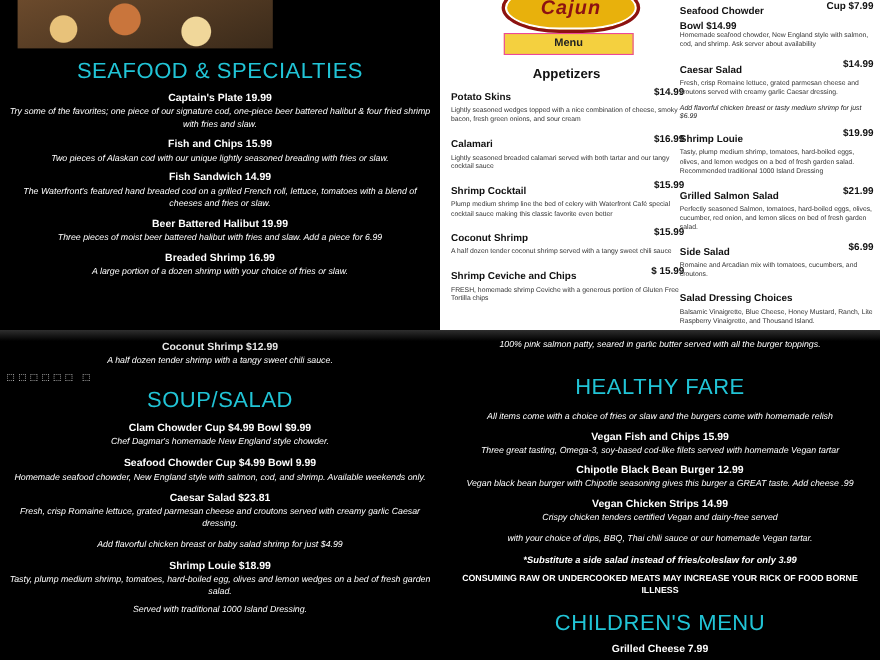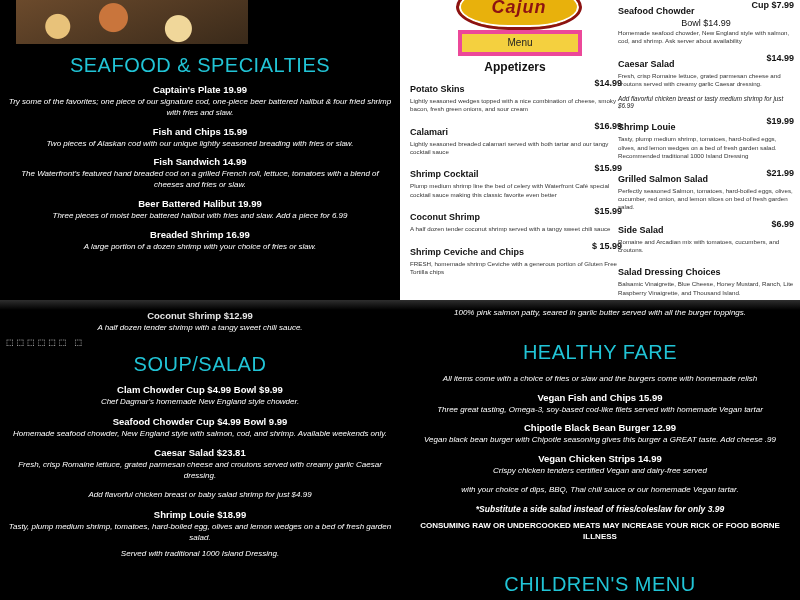--- a/index.html
+++ b/index.html
@@ -42,22 +42,22 @@
   .paper{position:absolute;inset:0;background:#fff;}
   .logo{
     position:absolute;left:56px;top:-16px;width:120px;height:40px;
     background:#e8b10c;border:3px solid #8c1212;border-radius:50%/60%;
     color:#8c1212;font-size:18px;font-weight:bold;font-style:italic;
     text-align:center;line-height:40px;letter-spacing:1px;
     box-shadow:0 0 0 2px #fff inset;
   }
   .menu-btn{
     position:absolute;left:58px;top:30px;width:116px;height:18px;
-    background:#f4d03f;border:4px solid #ec4899;
-    font-size:10px;font-weight:normal;color:#222;text-align:center;line-height:18px;
+    background:#f4d03f;border:1px solid #ec4899;
+    font-size:10px;font-weight:bold;color:#222;text-align:center;line-height:18px;
   }
   .app-title{
     position:absolute;left:0;top:60px;width:230px;text-align:center;
     font-size:12px;font-weight:bold;color:#111;
   }
   .mcol{position:absolute;top:78px;box-sizing:border-box;}
   #mcol-left{left:10px;width:212px;}
   #mcol-right{left:218px;top:0;width:176px;}
   .mrow{margin-bottom:7px;}
   .mrow .nm{font-size:9px;font-weight:bold;color:#111;display:inline-block;}
@@ -136,21 +136,21 @@
         <span class="pr">$ 15.99</span>
         <span class="nm">Shrimp Ceviche and Chips</span>
         <div class="dsc">FRESH, homemade shrimp Ceviche with a generous portion of Gluten Free Tortilla chips</div>
       </div>
     </div>
 
     <div class="mcol" id="mcol-right" style="top:0">
       <div class="mrow">
         <span class="pr">Cup  $7.99</span>
         <span class="nm">Seafood Chowder</span>
-        <div style="text-align:center;font-size:9px;font-weight:normal;">Bowl $14.99</div>
+        <div style="text-align:left;font-size:9px;font-weight:bold;">Bowl $14.99</div>
         <div class="dsc">Homemade seafood chowder, New England style with salmon, cod, and shrimp. Ask server about availability</div>
       </div>
       <div class="mrow">
         <span class="pr">$14.99</span>
         <span class="nm">Caesar Salad</span>
         <div class="dsc">Fresh, crisp Romaine lettuce, grated parmesan cheese and croutons served with creamy garlic Caesar dressing.</div>
       </div>
       <div class="mrow">
         <div class="italic-small">Add flavorful chicken breast or tasty medium shrimp for just  $6.99</div>
       </div>
@@ -219,17 +219,17 @@
     <div class="item">Chipotle Black Bean Burger 12.99</div>
     <div class="desc">Vegan black bean burger with Chipotle seasoning gives this burger a GREAT taste.   Add cheese .99</div>
 
     <div class="item">Vegan Chicken Strips 14.99</div>
     <div class="desc">Crispy chicken tenders certified Vegan and dairy-free served</div>
     <div class="desc" style="margin-top:8px">with your choice of dips, BBQ, Thai chili sauce or our homemade Vegan tartar.</div>
 
     <div class="star">*Substitute a side salad instead of fries/coleslaw for only 3.99</div>
     <div class="warn">CONSUMING RAW OR UNDERCOOKED MEATS MAY INCREASE YOUR RICK OF FOOD BORNE ILLNESS</div>
 
-    <div class="hdr" style="margin-top:31px">CHILDREN'S MENU</div>
+    <div class="hdr" style="margin-top:14px">CHILDREN'S MENU</div>
     <div class="item" style="margin-top:4px">Grilled Cheese 7.99</div>
   </div>
 
 </div>
 
 </body></html>

